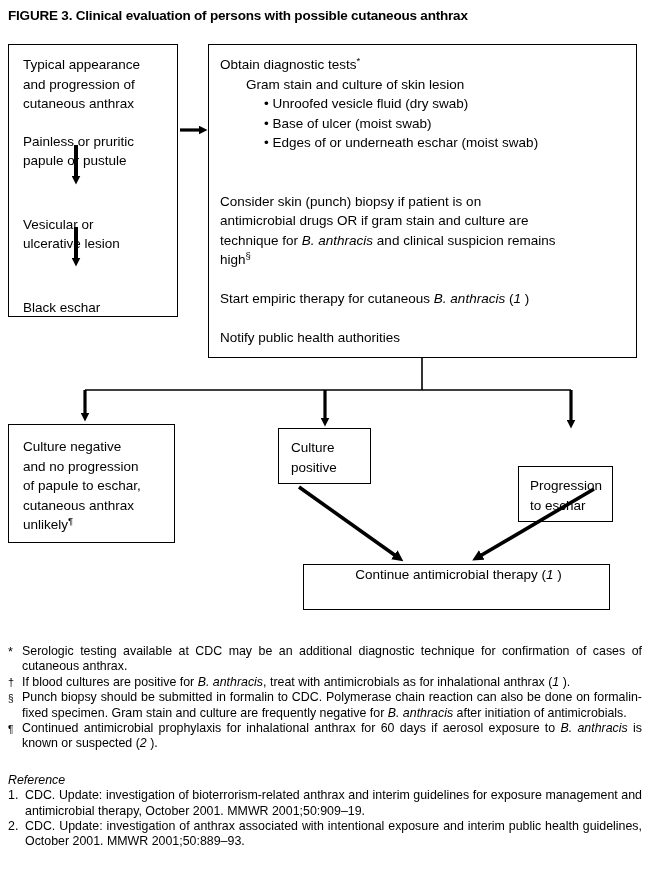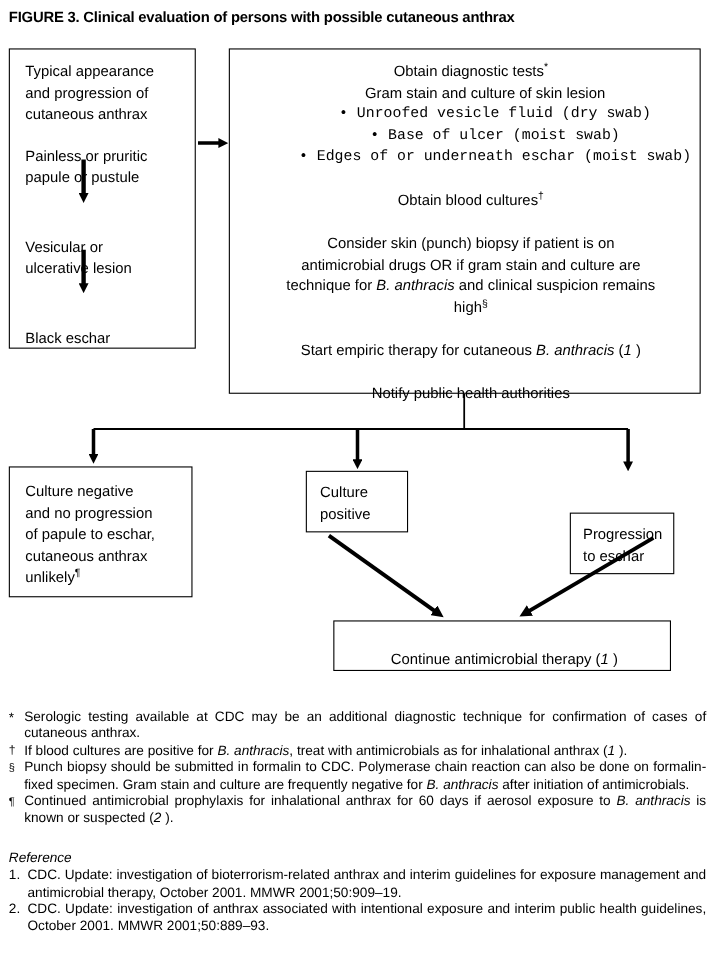--- a/index.html
+++ b/index.html
@@ -83,23 +83,23 @@
   }
 
   
   #box-diagnostics {
     left: 208px;
     top: 44px;
     width: 429px;
     height: 314px;
     padding: 10px 0 0 11px;
   }
-  .dline { white-space: pre; text-align: center; }
+  .dline { white-space: pre; }
   .indent1 { padding-left: 26px; }
-  .indent2 { padding-left: 44px; font-family: Liberation Mono, monospace; }
+  .indent2 { padding-left: 44px; }
   .blankline { height: 19.5px; }
   sup.fn {
     font-size: 9.5px;
     vertical-align: 5px;
     line-height: 0;
   }
   .ital { font-style: italic; margin-top: 40px; }
 
   
   #box-negative {
@@ -124,21 +124,21 @@
     padding: 9px 0 0 11px;
     margin-top: 36px;
   }
   #box-continue {
     left: 303px;
     top: 564px;
     width: 307px;
     height: 46px;
     padding: 0;
     display: flex;
-    align-items: flex-end;
+    align-items: flex-start;
     justify-content: center;
   }
   #box-continue .btext { padding-left: 4px; }
 
   
   #notes {
     position: absolute;
     left: 8px;
     top: 644px;
     width: 634px;
@@ -253,21 +253,20 @@
       <div class="btext seg">Black eschar</div>
     </div>
 
     <div class="fbox" id="box-diagnostics">
       <div class="dline"><span>Obtain diagnostic tests</span><sup class="fn">*</sup></div>
       <div class="dline indent1">Gram stain and culture of skin lesion</div>
       <div class="dline indent2">• <span>Unroofed vesicle fluid (dry swab)</span></div>
       <div class="dline indent2">• <span>Base of ulcer (moist swab)</span></div>
       <div class="dline indent2">• <span>Edges of or underneath eschar (moist swab)</span></div>
       <div class="blankline"></div>
-      <div class="dline"><span>Obtain blood cultures</span><sup class="fn">†</sup></div>
       <div class="blankline"></div>
       <div class="dline">Consider skin (punch) biopsy if patient is on</div>
       <div class="dline">antimicrobial drugs OR if gram stain and culture are</div>
       <div class="dline"><span>technique for </span><span class="ital">B. anthracis</span><span> and clinical suspicion remains</span></div>
       <div class="dline"><span>high</span><sup class="fn">§</sup></div>
       <div class="blankline"></div>
       <div class="dline"><span>Start empiric therapy for cutaneous </span><span class="ital">B. anthracis</span><span> (</span><span class="ital">1</span><span> )</span></div>
       <div class="blankline"></div>
       <div class="dline">Notify public health authorities</div>
     </div>

